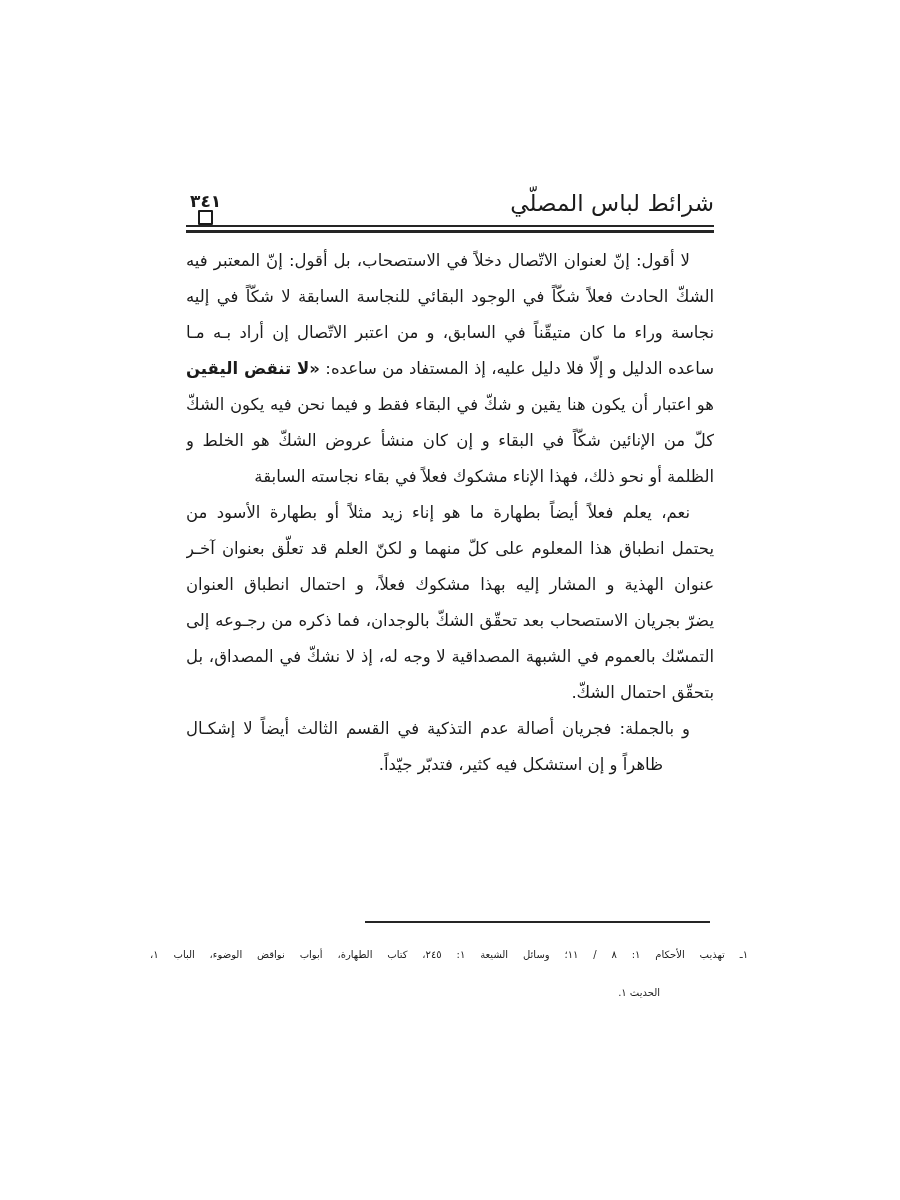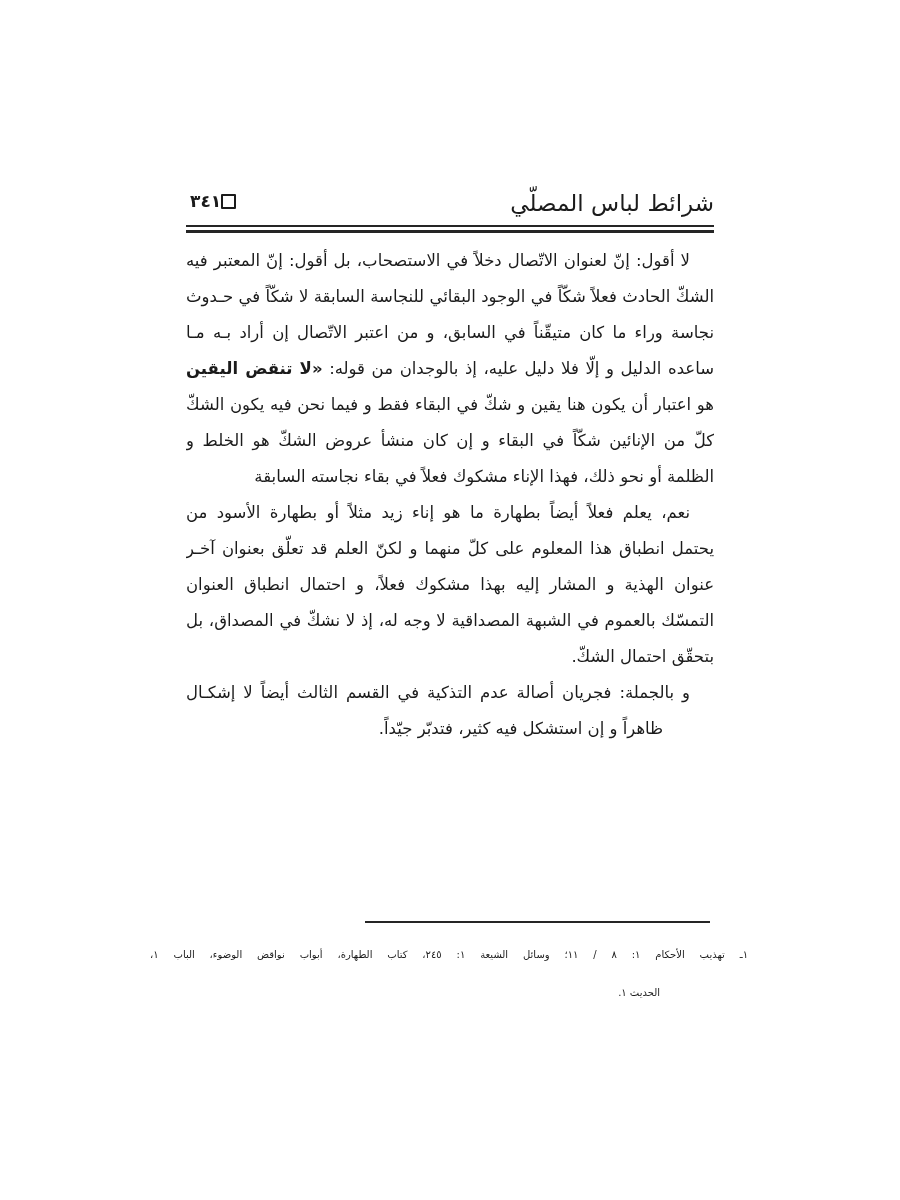--- a/index.html
+++ b/index.html
@@ -4,21 +4,21 @@
 <style>
   html,body{margin:0;padding:0;}
   body{width:900px;height:1200px;background:#ffffff;}
   .page{
     position:relative;width:900px;height:1200px;background:#ffffff;
     font-family:"DejaVu Sans",sans-serif;color:#1b1b1b;overflow:hidden;
   }
   
   .header{position:absolute;top:188px;left:186px;width:528px;height:30px;}
   .title{position:absolute;right:0;top:2px;font-size:23px;direction:rtl;}
-  .pagenum-group{position:absolute;left:4px;top:5px;display:flex;align-items:center;direction:ltr;}
+  .pagenum-group{position:absolute;left:4px;top:5px;display:flex;align-items:center;direction:ltr;flex-direction:column;}
   .pagenum{font-size:17px;font-weight:bold;letter-spacing:1.5px;line-height:1;}
   .sq{width:11px;height:11px;border:2.5px solid #1b1b1b;display:inline-block;border-radius:1px;}
   .header-rule{
     position:absolute;top:225px;left:186px;width:528px;height:3px;
     border-top:2px solid #252525;border-bottom:3px solid #252525;
   }
   
   .bodytext{
     position:absolute;top:243px;left:186px;width:528px;
     direction:rtl;font-size:16.5px;line-height:36px;
@@ -48,30 +48,31 @@
       <span class="pagenum">٣٤١</span>
       <span class="sq"></span>
     </div>
     <div class="title" lang="ar">شرائط لباس المصلّي</div>
   </div>
 
   <div class="header-rule"></div>
 
   <div class="bodytext" lang="ar">
     <div class="ln just indent">لا أقول: إنّ لعنوان الاتّصال دخلاً في الاستصحاب، بل أقول: إنّ المعتبر فيه كون</div>
-    <div class="ln just">الشكّ الحادث فعلاً شكّاً في الوجود البقائي للنجاسة السابقة لا شكّاً في حـدوث</div>
+    <div class="ln just">الشكّ الحادث فعلاً شكّاً في الوجود البقائي للنجاسة السابقة لا شكّاً في إليه</div>
     <div class="ln just">نجاسة وراء ما كان متيقّناً في السابق، و من اعتبر الاتّصال إن أراد بـه مـا ذكـرنا</div>
-    <div class="ln just"><span>ساعده الدليل و إلّا فلا دليل عليه، إذ بالوجدان من قوله: </span><b>«لا تنقض اليقين بالشكّ»</b></div>
+    <div class="ln just"><span>ساعده الدليل و إلّا فلا دليل عليه، إذ المستفاد من ساعده: </span><b>«لا تنقض اليقين بالشكّ»</b></div>
     <div class="ln just">هو اعتبار أن يكون هنا يقين و شكّ في البقاء فقط و فيما نحن فيه يكون الشكّ في</div>
     <div class="ln just">كلّ من الإنائين شكّاً في البقاء و إن كان منشأ عروض الشكّ هو الخلط و الاشتباه أو</div>
     <div class="ln end">الظلمة أو نحو ذلك، فهذا الإناء مشكوك فعلاً في بقاء نجاسته السابقة بالوجدان.</div>
 
     <div class="ln just indent">نعم، يعلم فعلاً أيضاً بطهارة ما هو إناء زيد مثلاً أو بطهارة الأسود من الحيوانين و</div>
     <div class="ln just">يحتمل انطباق هذا المعلوم على كلّ منهما و لكنّ العلم قد تعلّق بعنوان آخـر وراء</div>
     <div class="ln just">عنوان الهذية و المشار إليه بهذا مشكوك فعلاً، و احتمال انطباق العنوان المعلوم لا</div>
+    <div class="ln just">يضرّ بجريان الاستصحاب بعد تحقّق الشكّ بالوجدان، فما ذكره من رجـوعه إلى</div>
     <div class="ln just">التمسّك بالعموم في الشبهة المصداقية لا وجه له، إذ لا نشكّ في المصداق، بل نتيقّن</div>
     <div class="ln end">بتحقّق احتمال الشكّ.</div>
 
     <div class="ln just indent">و بالجملة: فجريان أصالة عدم التذكية في القسم الثالث أيضاً لا إشكـال فـيه</div>
     <div class="ln center">ظاهراً و إن استشكل فيه كثير، فتدبّر جيّداً.</div>
   </div>
 
   <div class="fn-rule"></div>
 
   <div class="footnote" lang="ar">

